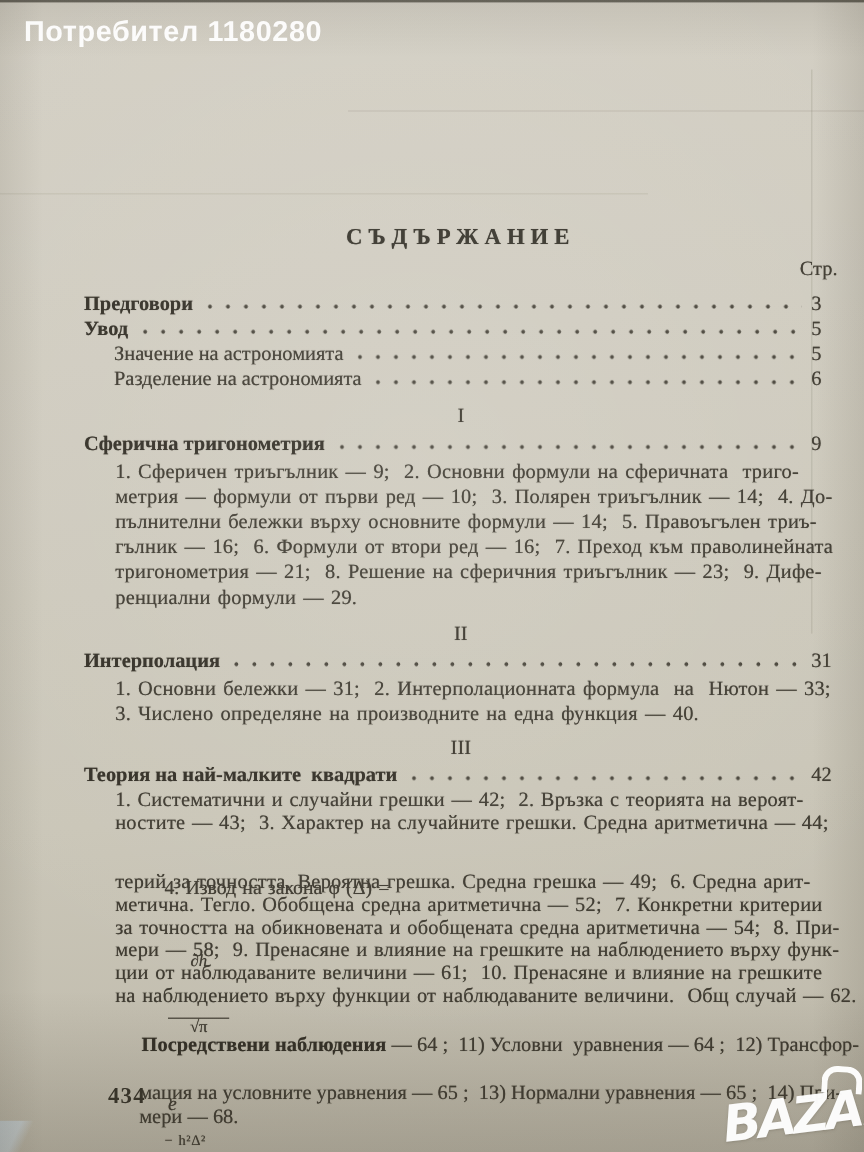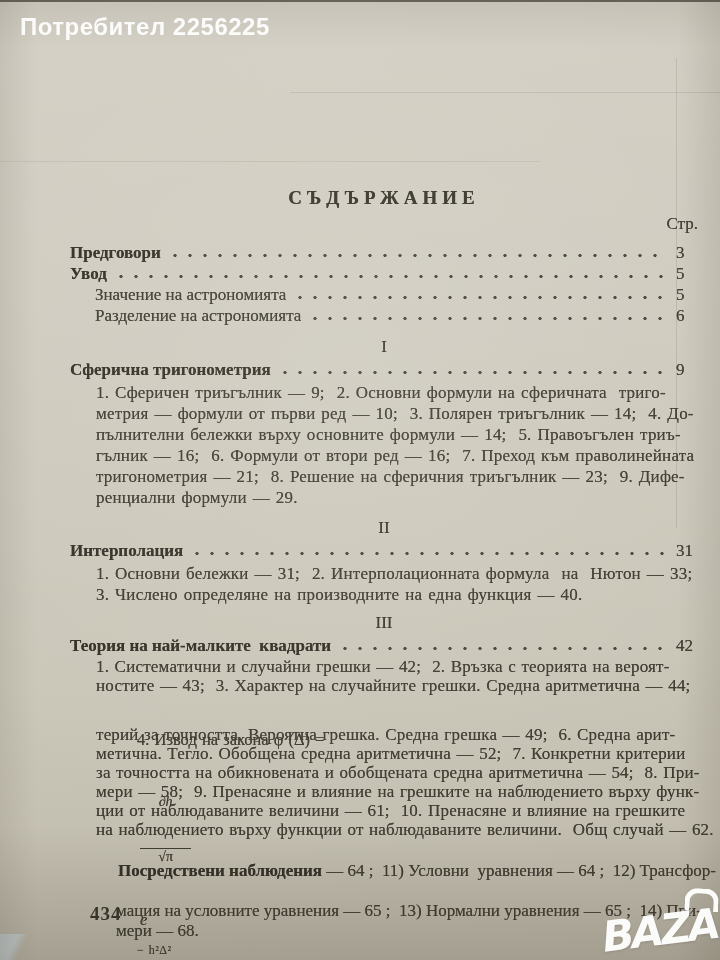--- a/index.html
+++ b/index.html
@@ -167,18 +167,18 @@
       <div class="cont">мация на условните уравнения — 65 ;  13) Нормални уравнения — 65 ;  14) При-</div>
       <div class="cont">мери — 68.</div>
     </div>
   </div>
 
   <div class="folio">434</div>
 
   <div class="corner"></div>
   <div class="vignette"></div>
 
-  <div class="user-watermark">Потребител 2256225</div>
+  <div class="user-watermark">Потребител 1180280</div>
   <div class="bazar-logo">
     <div class="bag-handle"></div>
     <span class="bazar-text">BAZAR</span>
   </div>
 </div>
 
 </body></html>

